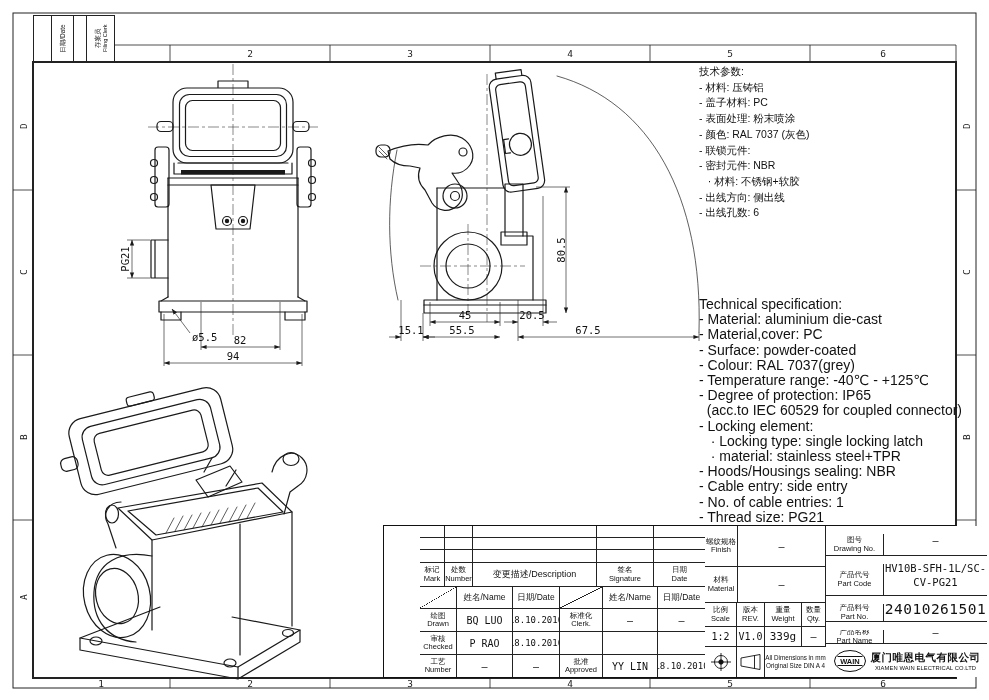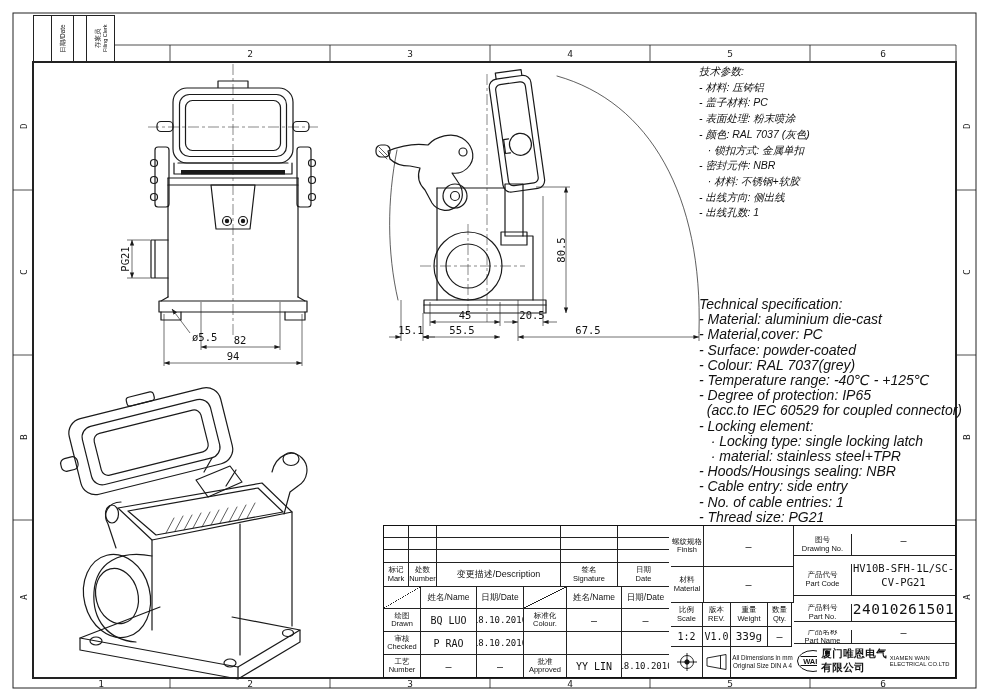--- a/index.html
+++ b/index.html
@@ -14,37 +14,37 @@
   text{stroke:none;}
   .dim{font:10.5px "DejaVu Sans Mono",monospace;fill:#111;}
   .zone{font:9.5px "DejaVu Sans Mono",monospace;fill:#222;}
   
   .corner-box{position:absolute;left:33px;top:15px;width:82px;height:47px;display:flex;
     border:1px solid #222;box-sizing:border-box;background:#fff;}
   .corner-cell{border-right:1px solid #222;height:100%;display:flex;align-items:center;justify-content:center;overflow:hidden;}
   .corner-cell:last-child{border-right:none;}
   .rot{transform:rotate(-90deg);white-space:nowrap;font-size:6.5px;line-height:1.1;text-align:center;}
   
-  .specs{position:absolute;white-space:pre;color:#111;font-style:italic;}
+  .specs{position:absolute;white-space:pre;color:#111;}
   .specs-cn{left:699px;top:64px;font-size:10.5px;line-height:15.7px;}
   .specs-en{left:699px;top:297px;font-size:14px;line-height:15.2px;}
   
   .tb{position:absolute;left:383px;top:525px;width:573px;height:153px;display:flex;
       border:1.6px solid #111;box-sizing:border-box;background:#fff;}
   .tb *{box-sizing:border-box;}
   .c{border-right:1px solid #222;border-bottom:1px solid #222;display:flex;align-items:center;justify-content:center;overflow:hidden;background:#fff;}
   .nr{border-right:none;}
   .nb{border-bottom:none;}
   .col2{flex-direction:column;line-height:1.08;}
   .cnl{font-size:7.5px;}
   .enl{font-size:7.5px;}
   .val{font:10px "DejaVu Sans Mono",monospace;}
   .dateval{font:9px "DejaVu Sans Mono",monospace;}
   .diag{background:linear-gradient(to bottom right,#fff 49.4%,#222 49.4%,#222 50.8%,#fff 50.8%);}
-  .tb-left{width:287px;display:flex;flex-direction:column;}
+  .tb-left{width:287px;display:flex;flex-direction:column;margin-left:36px;}
   .rev-top{display:grid;grid-template-columns:25px 28px 124px 57px 51px;grid-template-rows:12px 12px 13px 24px;}
   .rev-bot{display:grid;grid-template-columns:37px 56px 47px 43px 55px 47px;grid-template-rows:22px 23px 23px 22px;}
   .tb-mid{width:123px;display:flex;flex-direction:column;}
   .mid-row{display:flex;}
   .sv-grid{display:grid;grid-template-columns:32px 28px 37px 24px;grid-template-rows:24px 20px;}
   .sym-row{display:flex;flex:1;}
   .note{font-size:6.3px;line-height:1.25;text-align:center;}
   .tb-right{width:161px;display:flex;flex-direction:column;}
   .r-row{display:flex;}
   .r-lab{width:58px;margin-top:8px;}
@@ -237,21 +237,21 @@
   <div class="corner-cell" style="width:17px"></div>
   <div class="corner-cell" style="width:21px">
     <span class="rot">日期/Date</span>
   </div>
   <div class="corner-cell" style="width:12px"></div>
   <div class="corner-cell" style="flex:1">
     <span class="rot"><span>存案员</span><br><span style="font-size:5.5px">Filing Clerk</span></span>
   </div>
 </div>
 
-<div class="specs specs-cn"><div>技术参数:</div><div>- 材料: 压铸铝</div><div>- 盖子材料: PC</div><div>- 表面处理: 粉末喷涂</div><div>- 颜色: RAL 7037 (灰色)</div><div>   · 锁扣方式: 金属单扣</div><div>- 密封元件: NBR</div><div>   · 材料: 不锈钢+软胶</div><div>- 出线方向: 侧出线</div><div>- 出线孔数: 1</div></div>
+<div class="specs specs-cn"><div>技术参数:</div><div>- 材料: 压铸铝</div><div>- 盖子材料: PC</div><div>- 表面处理: 粉末喷涂</div><div>- 颜色: RAL 7037 (灰色)</div><div>- 联锁元件:</div><div>- 密封元件: NBR</div><div>   · 材料: 不锈钢+软胶</div><div>- 出线方向: 侧出线</div><div>- 出线孔数: 6</div></div>
 <div class="specs specs-en"><div>Technical specification:</div><div>- Material: aluminium die-cast</div><div>- Material,cover: PC</div><div>- Surface: powder-coated</div><div>- Colour: RAL 7037(grey)</div><div>- Temperature range: -40℃ - +125℃</div><div>- Degree of protection: IP65</div><div>  (acc.to IEC 60529 for coupled connector)</div><div>- Locking element:</div><div>   · Locking type: single locking latch</div><div>   · material: stainless steel+TPR</div><div>- Hoods/Housings sealing: NBR</div><div>- Cable entry: side entry</div><div>- No. of cable entries: 1</div><div>- Thread size: PG21</div></div>
 
 <div class="tb">
 
   <div class="tb-left">
     <div class="rev-top">
       <div class="c"></div>
           <div class="c"></div>
           <div class="c"></div>
           <div class="c"></div>
@@ -293,21 +293,21 @@
       <div class="c nr" style="font-size:8.5px">日期/Date</div>
 
       <div class="c col2">
             <span class="cnl">绘图</span>
             <span class="enl">Drawn</span>
           </div>
       <div class="c val">BQ LUO</div>
       <div class="c dateval">18.10.2010</div>
       <div class="c col2">
             <span class="cnl">标准化</span>
-            <span class="enl">Colour.</span>
+            <span class="enl">Clerk.</span>
           </div>
       <div class="c val">–</div>
       <div class="c val nr">–</div>
 
       <div class="c col2">
             <span class="cnl">审核</span>
             <span class="enl">Checked</span>
           </div>
       <div class="c val">P RAO</div>
       <div class="c dateval">18.10.2010</div>
@@ -427,21 +427,21 @@
     </div>
     <div class="c company nb nr" style="flex:1">
       <svg width="34" height="26">
         <g stroke="#111" stroke-width="1" fill="none">
           <ellipse cx="17" cy="13" rx="15.5" ry="10.5"></ellipse>
           <line x1="4.5" y1="8.5" x2="29.5" y2="8.5"></line>
           <line x1="4.5" y1="17.5" x2="29.5" y2="17.5"></line>
         </g>
         <text x="17" y="15.8" text-anchor="middle" font-size="7.5" font-weight="bold" fill="#111">WAIN</text>
       </svg>
-      <div style="display:flex;flex-direction:row;align-items:center">
+      <div style="display:flex;flex-direction:column;align-items:center">
         <span class="co-cn">厦门唯恩电气有限公司</span>
         <span class="co-en">XIAMEN WAIN ELECTRICAL CO.LTD</span>
       </div>
     </div>
   </div>
 </div>
 
 </div>
 
 </body></html>

